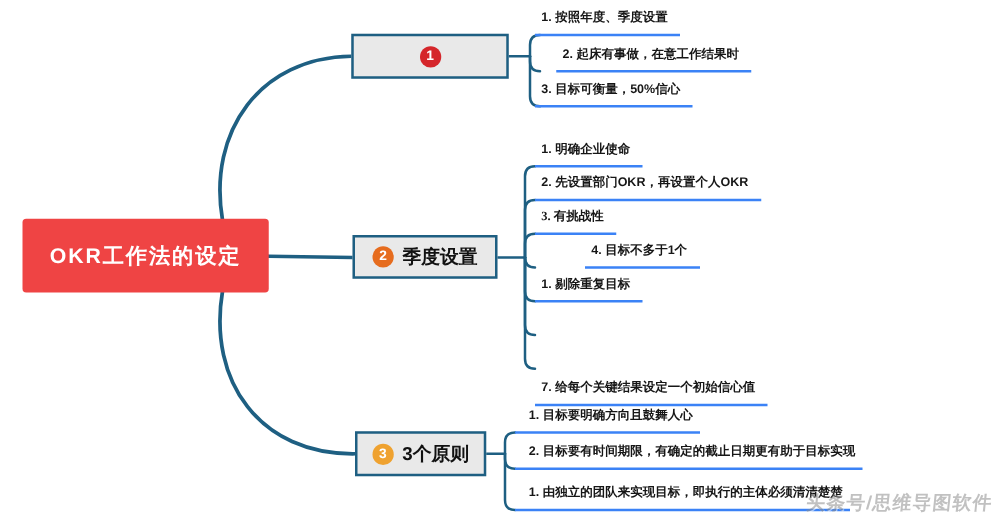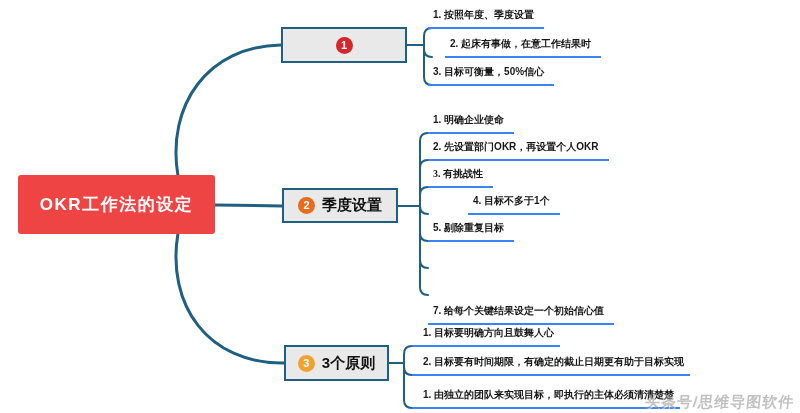--- a/index.html
+++ b/index.html
@@ -91,21 +91,21 @@
   </div>
 
   <div class="leaf" style="left:428px;top:6px;">1. 按照年度、季度设置</div>
   <div class="leaf" style="left:428px;top:35px;margin-left:17px;">2. 起床有事做，在意工作结果时</div>
   <div class="leaf" style="left:428px;top:63px;">3. 目标可衡量，50%信心</div>
 
   <div class="leaf" style="left:428px;top:111px;">1. 明确企业使命</div>
   <div class="leaf" style="left:428px;top:138px;">2. 先设置部门OKR，再设置个人OKR</div>
   <div class="leaf" style="left:428px;top:165px;font-family:Liberation Serif, serif;">3. 有挑战性</div>
   <div class="leaf" style="left:428px;top:192px;margin-left:40px;">4. 目标不多于1个</div>
-  <div class="leaf" style="left:428px;top:219px;">5. 剔除重复目标</div>
+  <div class="leaf" style="left:428px;top:219px;">1. 剔除重复目标</div>
   <div class="leaf" style="left:428px;top:273px;margin-top:29px;">7. 给每个关键结果设定一个初始信心值</div>
 
   <div class="leaf g3" style="left:412px;top:324px;">1. 目标要明确方向且鼓舞人心</div>
   <div class="leaf g3" style="left:412px;top:353px;">2. 目标要有时间期限，有确定的截止日期更有助于目标实现</div>
   <div class="leaf g3" style="left:412px;top:386px;">1. 由独立的团队来实现目标，即执行的主体必须清清楚楚</div>
 
   <div class="watermark">头条号/思维导图软件</div>
 
 </div>
 

